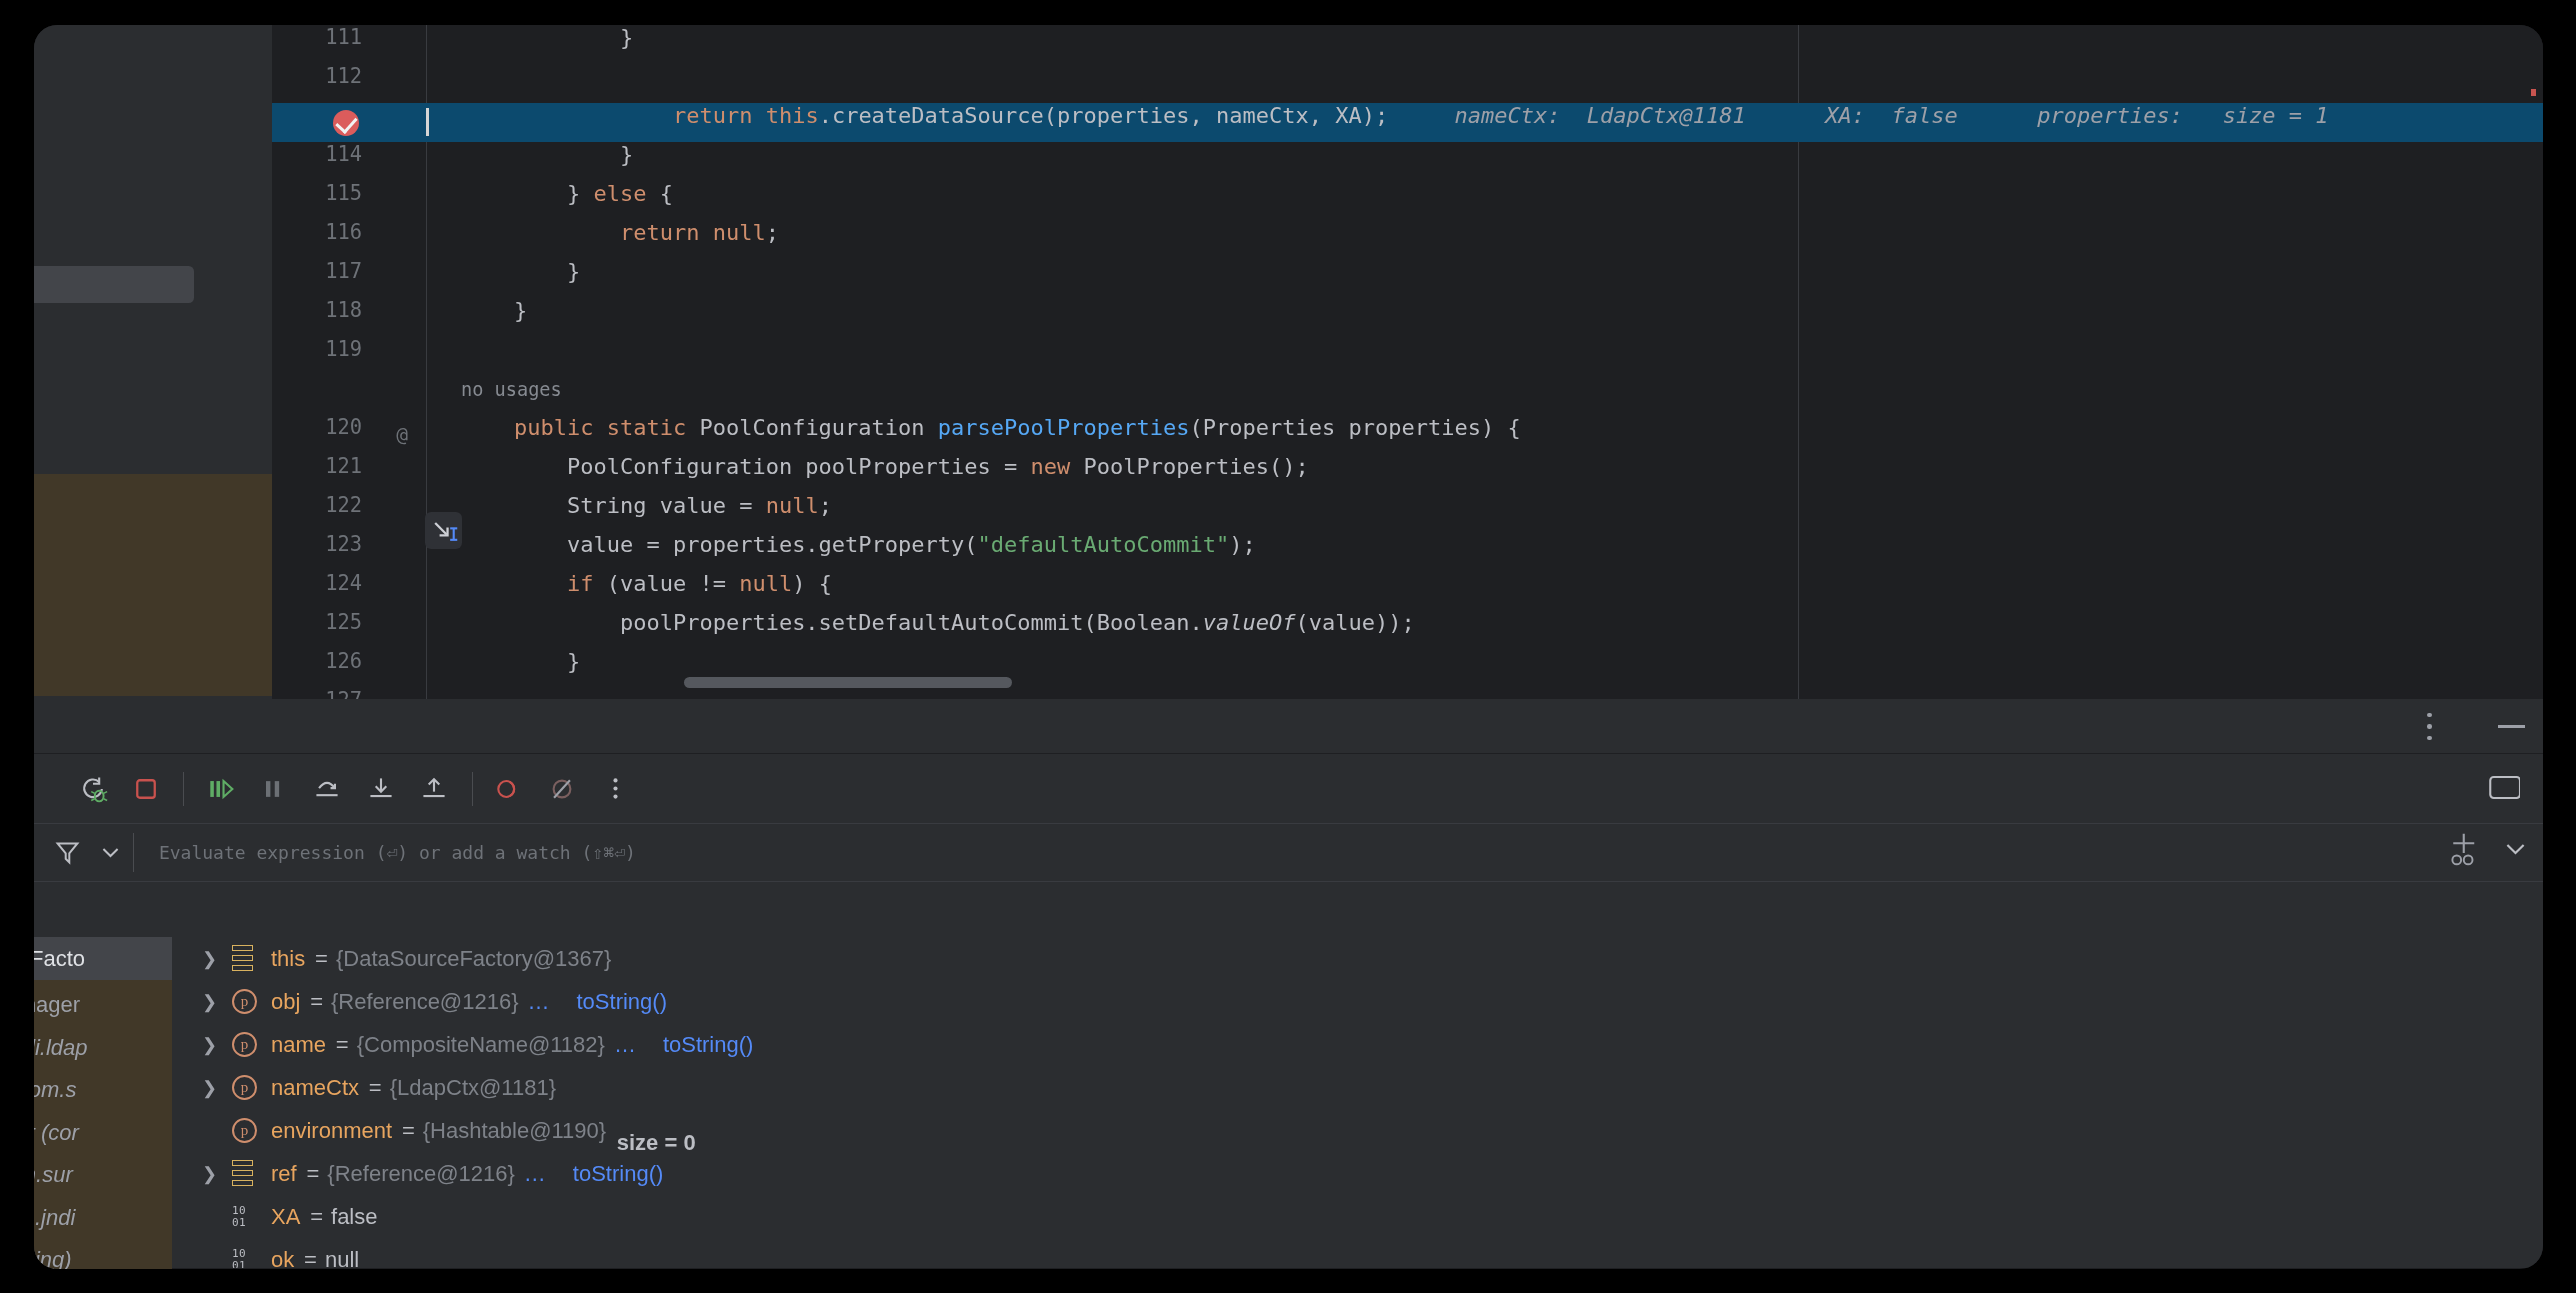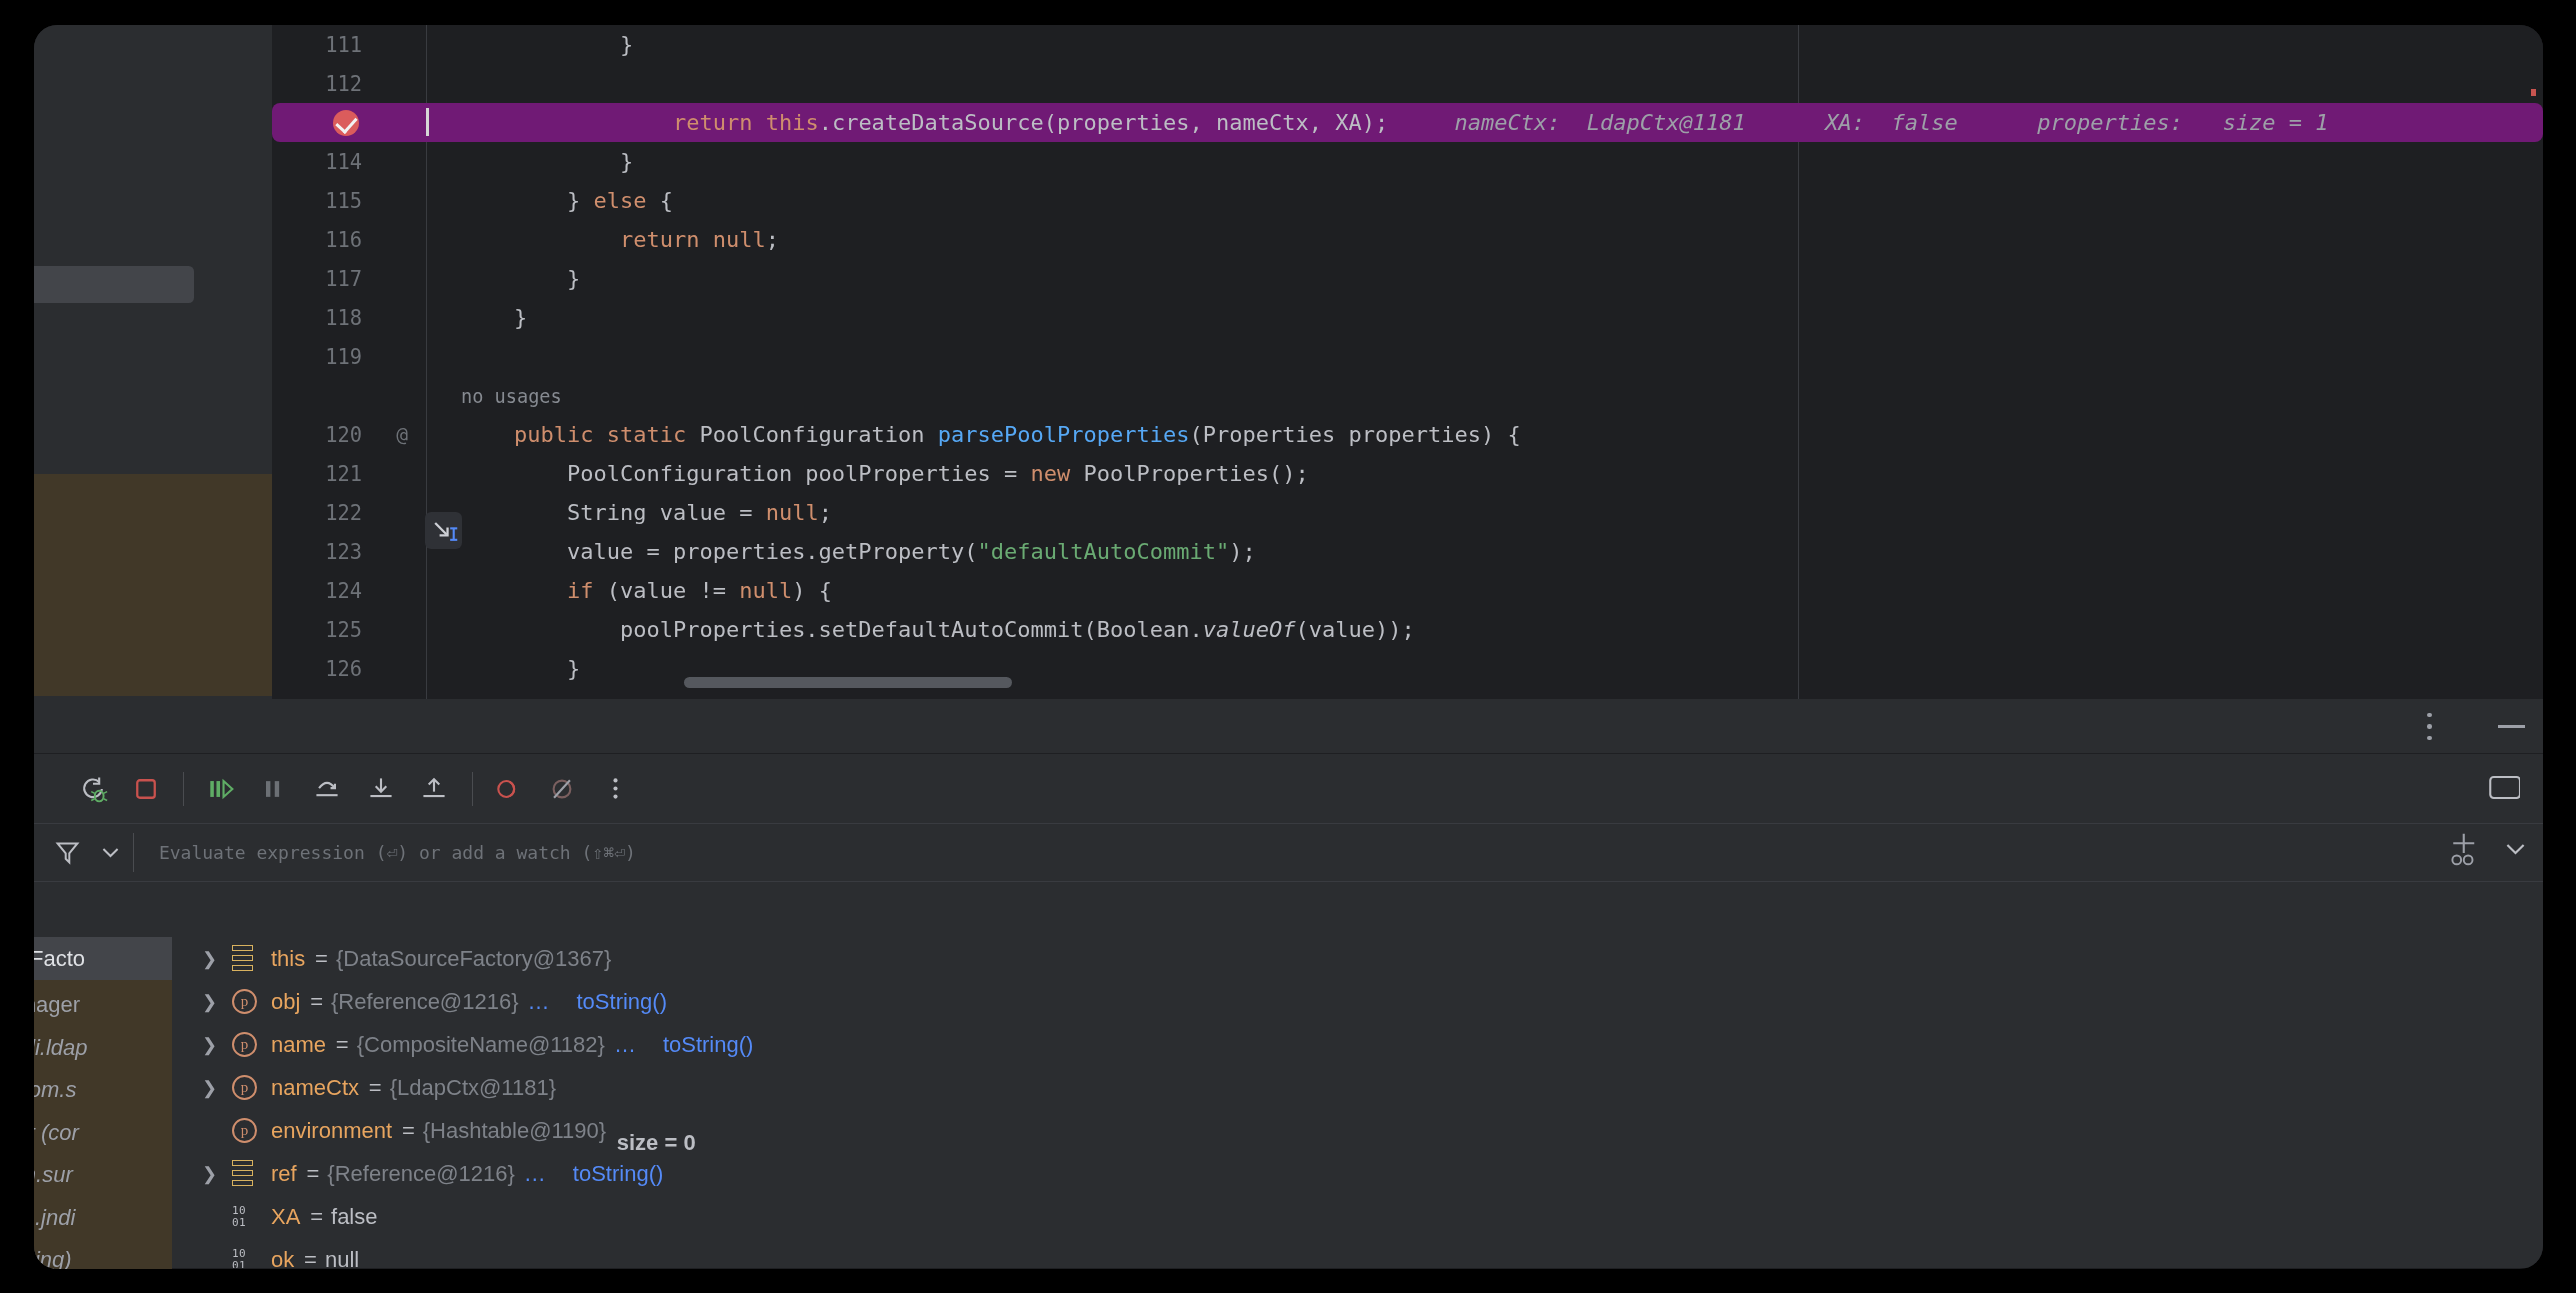--- a/index.html
+++ b/index.html
@@ -48,24 +48,24 @@
     overflow: hidden;
   }
   .code-area {
     position: absolute; left: 0; top: 0; right: 0; bottom: 0;
     font-family: "DejaVu Sans Mono", monospace;
     font-size: 22px;
   }
   .line {
     position: relative;
     height: 39px;
-    display: flex; align-items: center;
+    display: flex; 
     white-space: pre;
   }
-  .line.hl { background: #701a75; border-radius: 8px; }
+  .line.hl { background: #0c4a6e; }
   .lnum {
     width: 106px; min-width: 106px;
     text-align: right; padding-right: 16px;
     color: #6E7278; font-size: 20.4px;
     font-family: "DejaVu Sans Mono", monospace;
   }
   .gutter-icons {
     width: 48px; min-width: 48px;
     display: flex; align-items: center; justify-content: center;
     color: #6E7278; font-size: 19.5px;

